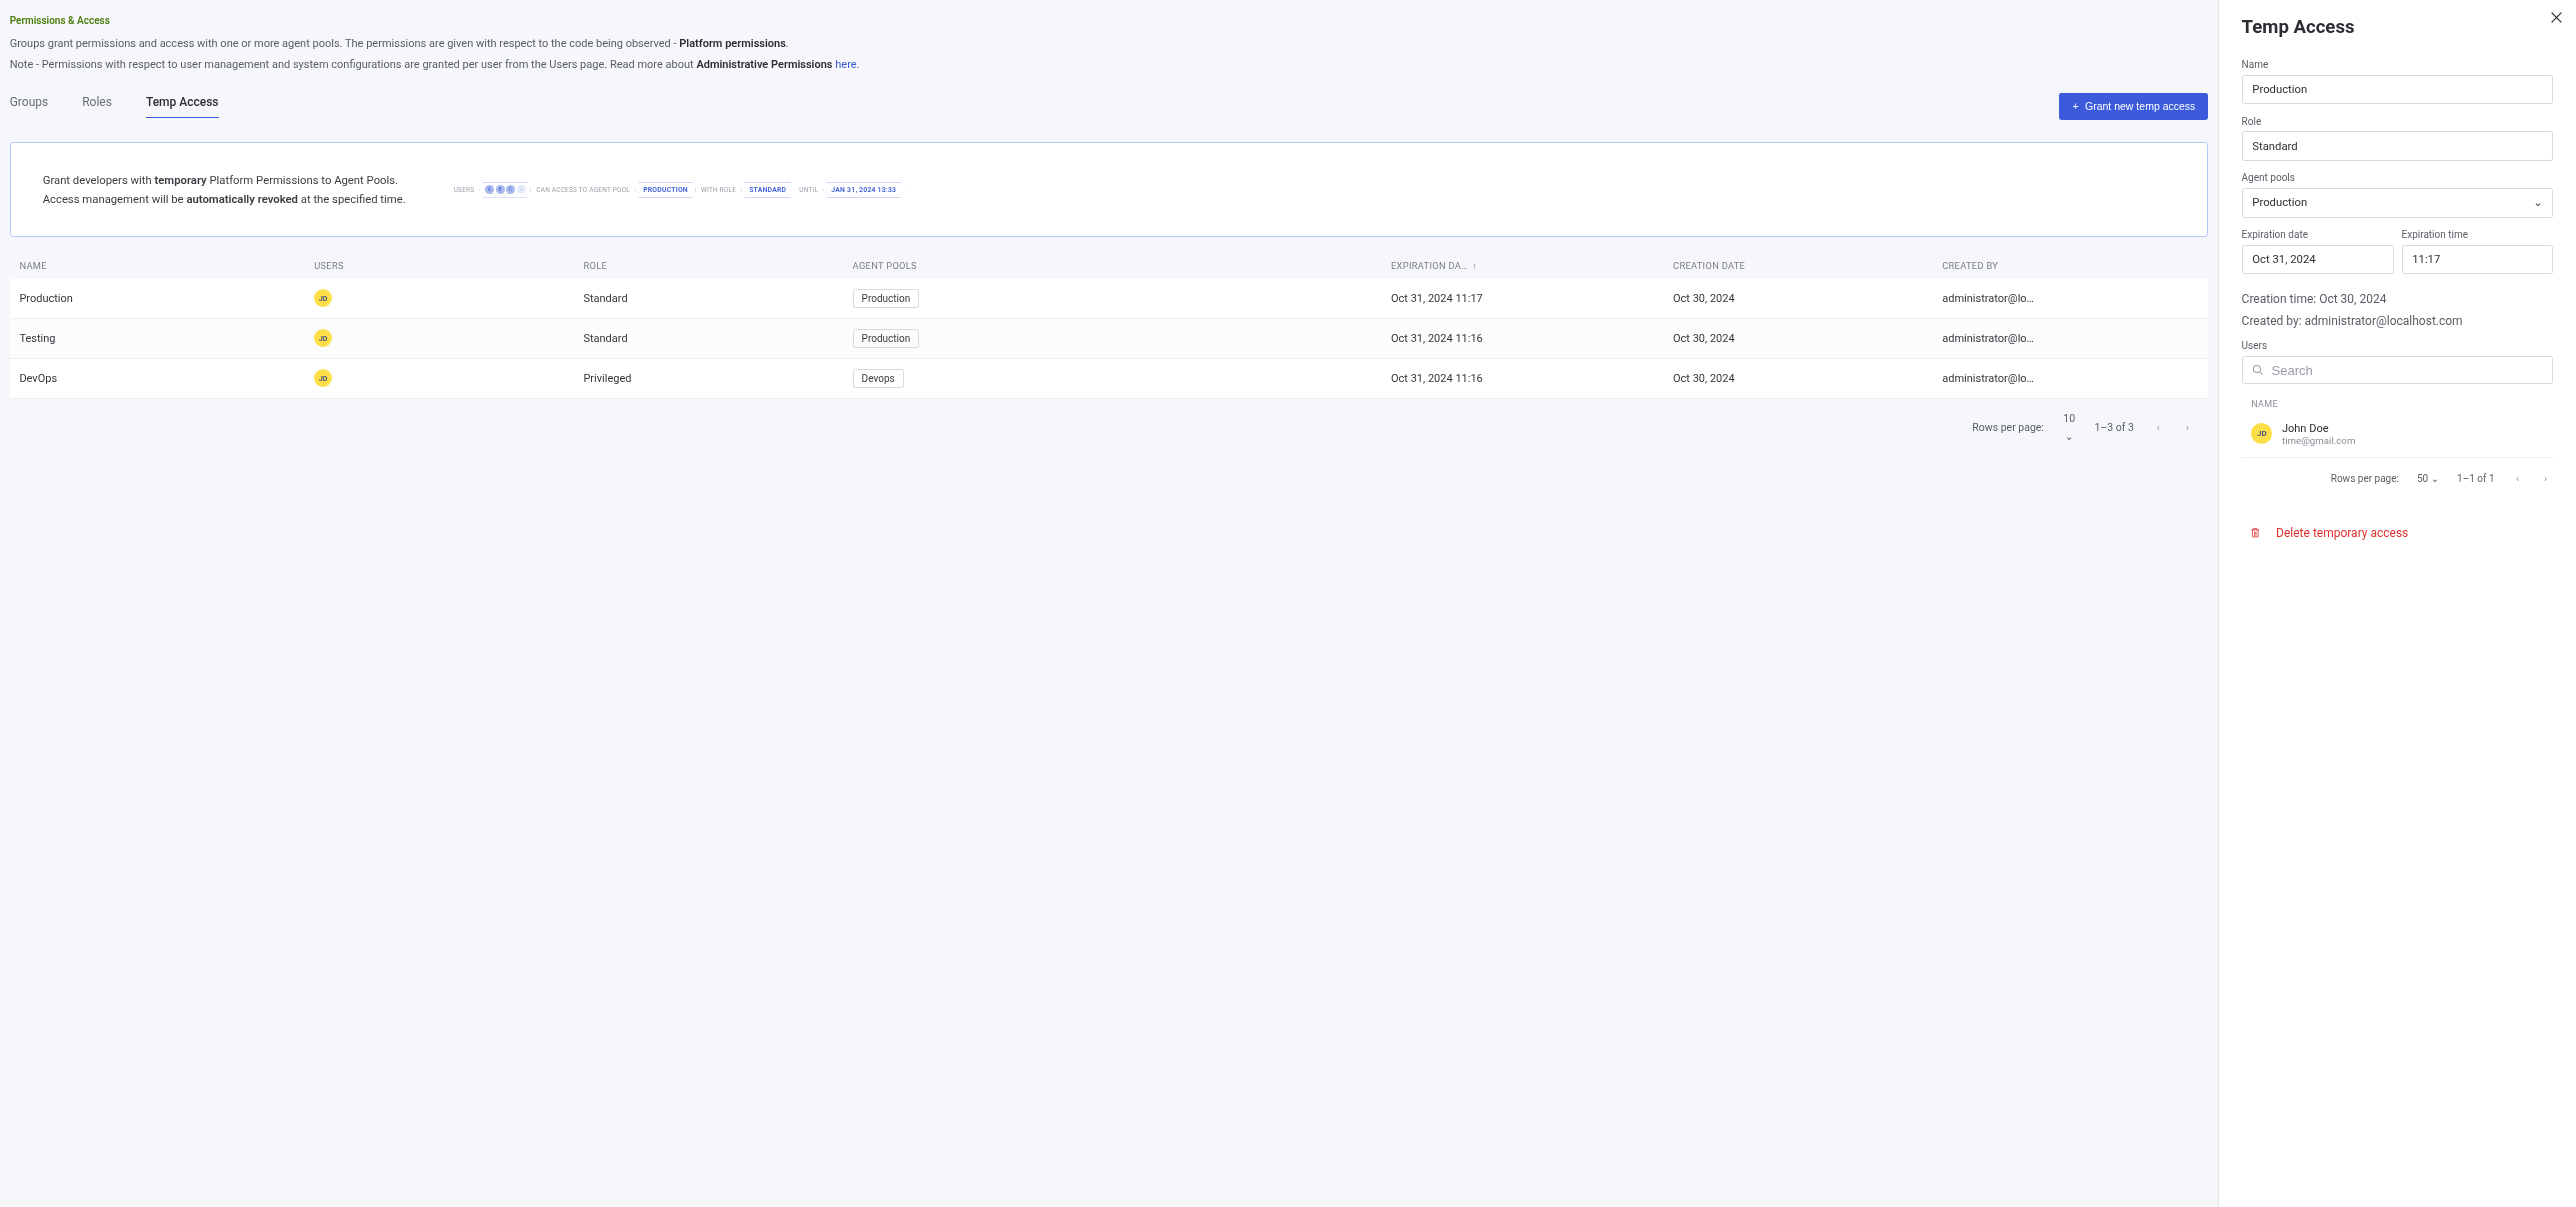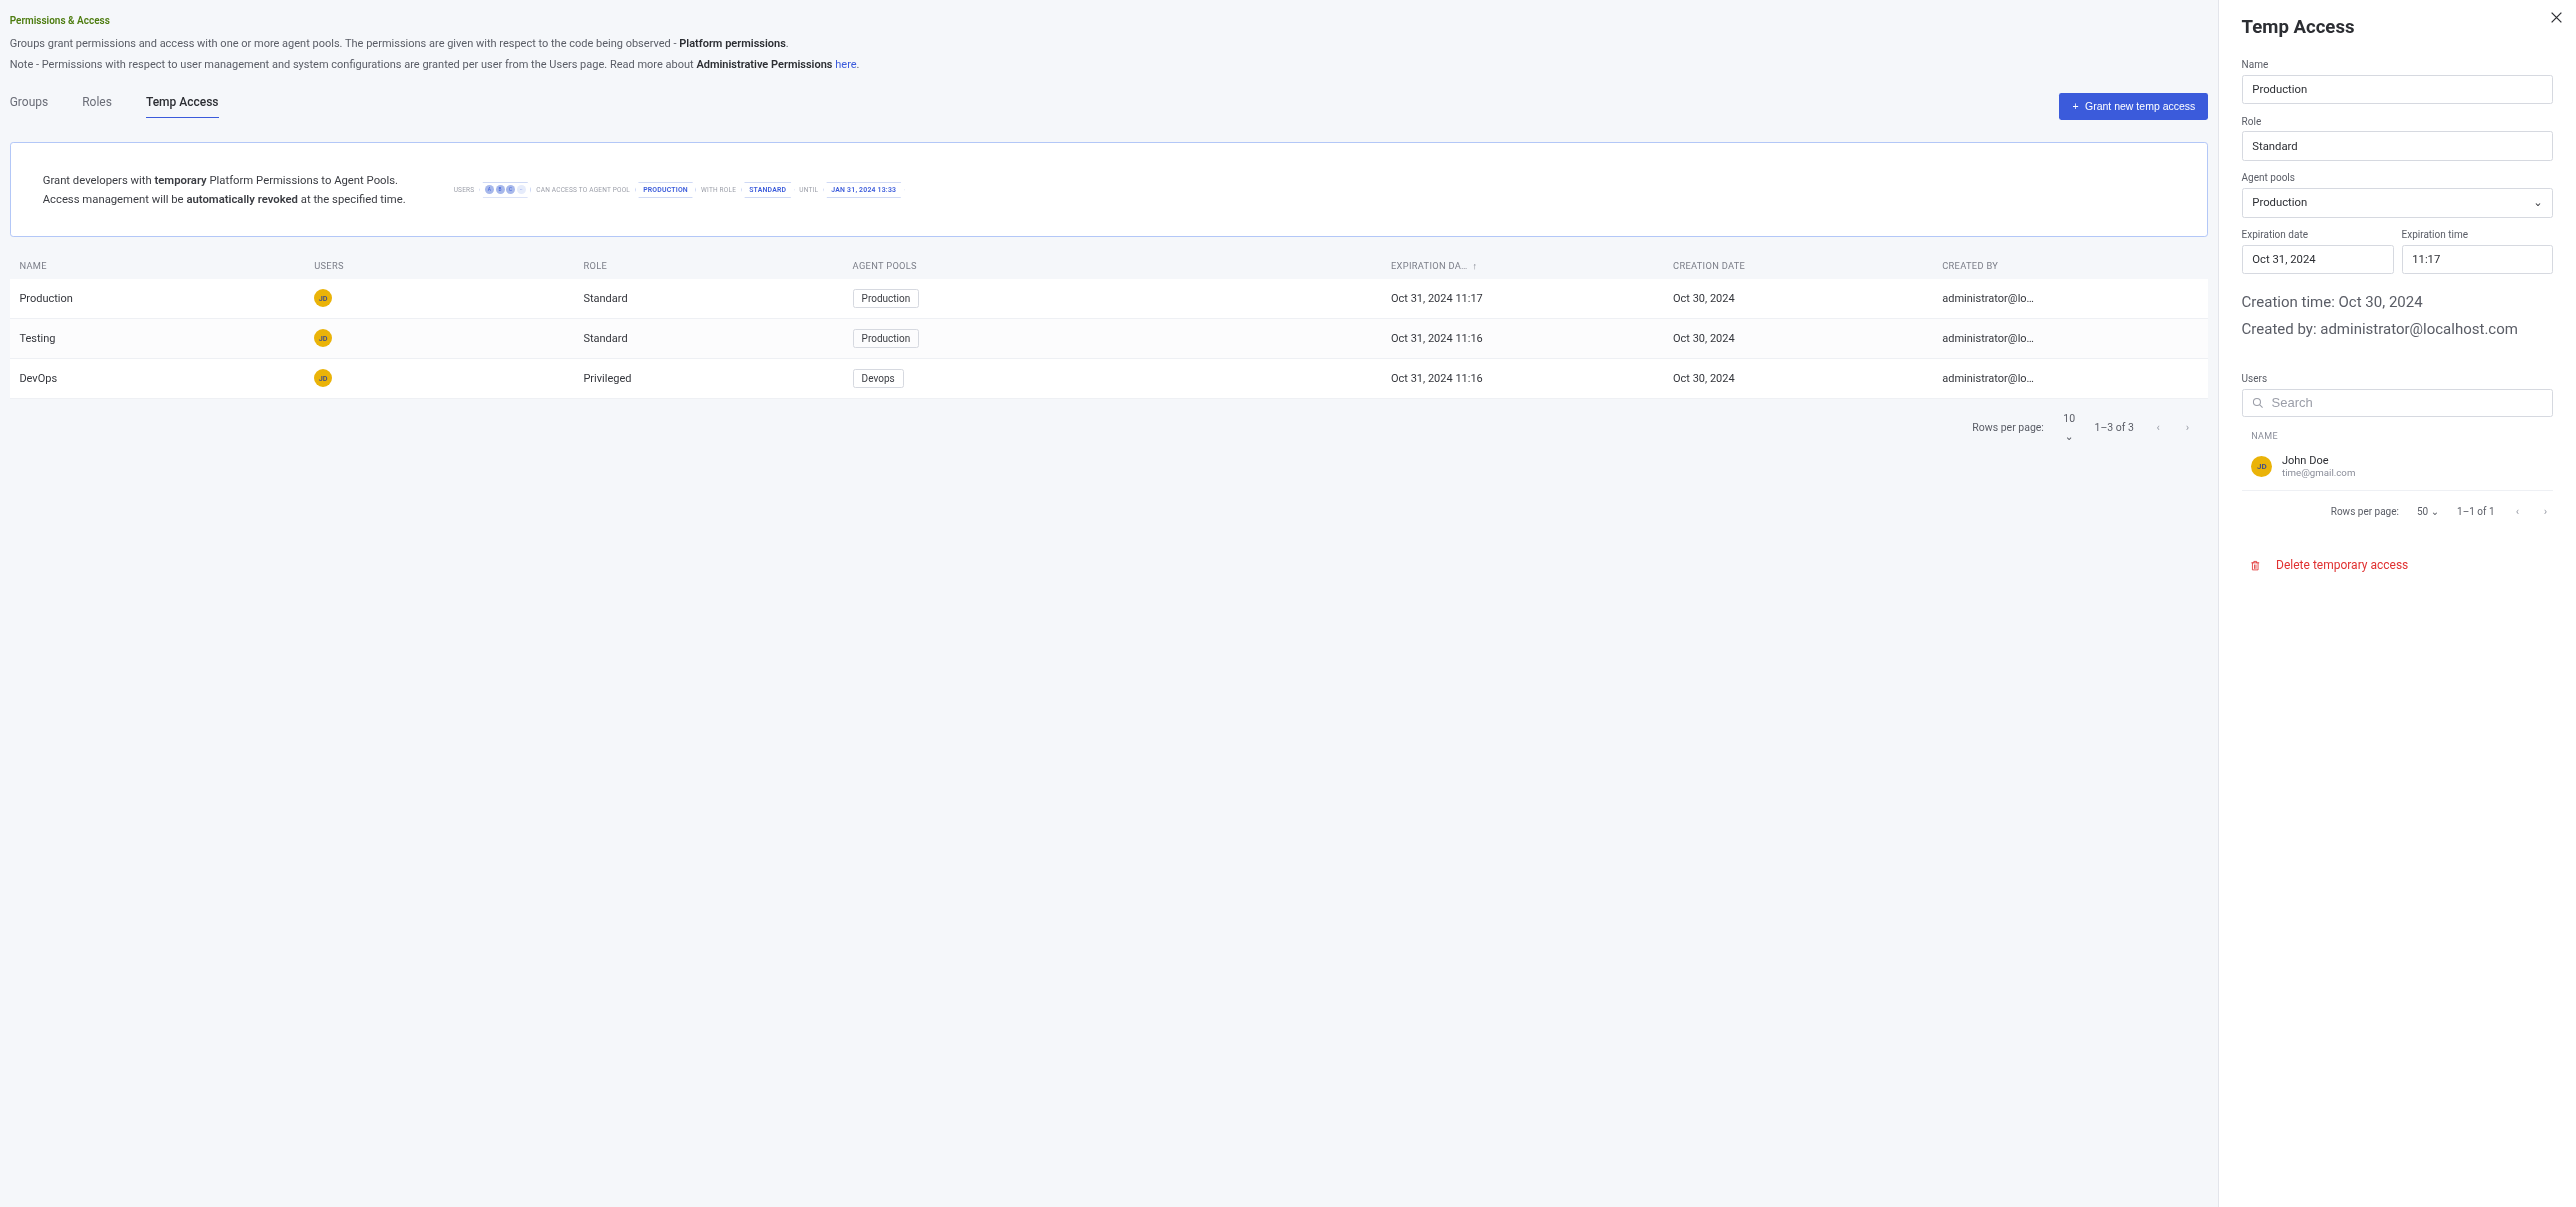--- a/index.html
+++ b/index.html
@@ -128,21 +128,21 @@
   background: #fff;
   height: 40px;
   border-bottom: 0.8px solid #eef0f4;
   font-size: 11px;
   color: #34363c;
 }
 .trow.alt { background: #fcfcfd; }
 .avatar {
   width: 18px; height: 18px;
   border-radius: 50%;
-  background: #eab308;
+  background: #fde047;
   color: #3d4b8c;
   font-size: 7.3px;
   font-weight: 600;
   display: inline-flex;
   align-items: center;
   justify-content: center;
 }
 .chip {
   display: inline-block;
   border: 0.8px solid #d6d9e0;
@@ -210,25 +210,25 @@
   background: #fff;
 }
 .select {
   display: flex;
   justify-content: space-between;
   align-items: center;
 }
 .field-row { display: flex; gap: 8px; }
 .field-row .field { flex: 1; }
 .meta-text {
-  font-size: 15px;
+  font-size: 12px;
   color: #5a5d66;
   line-height: 1.8;
   margin-top: 3.2px;
-  margin-bottom: 30px;
+  margin-bottom: 8px;
 }
 .search-box {
   display: flex;
   align-items: center;
   border: 0.8px solid #d6d9e0;
   border-radius: 2.4px;
   padding: 5.6px 9.7px;
   gap: 8px;
   margin-bottom: 11.3px;
 }

